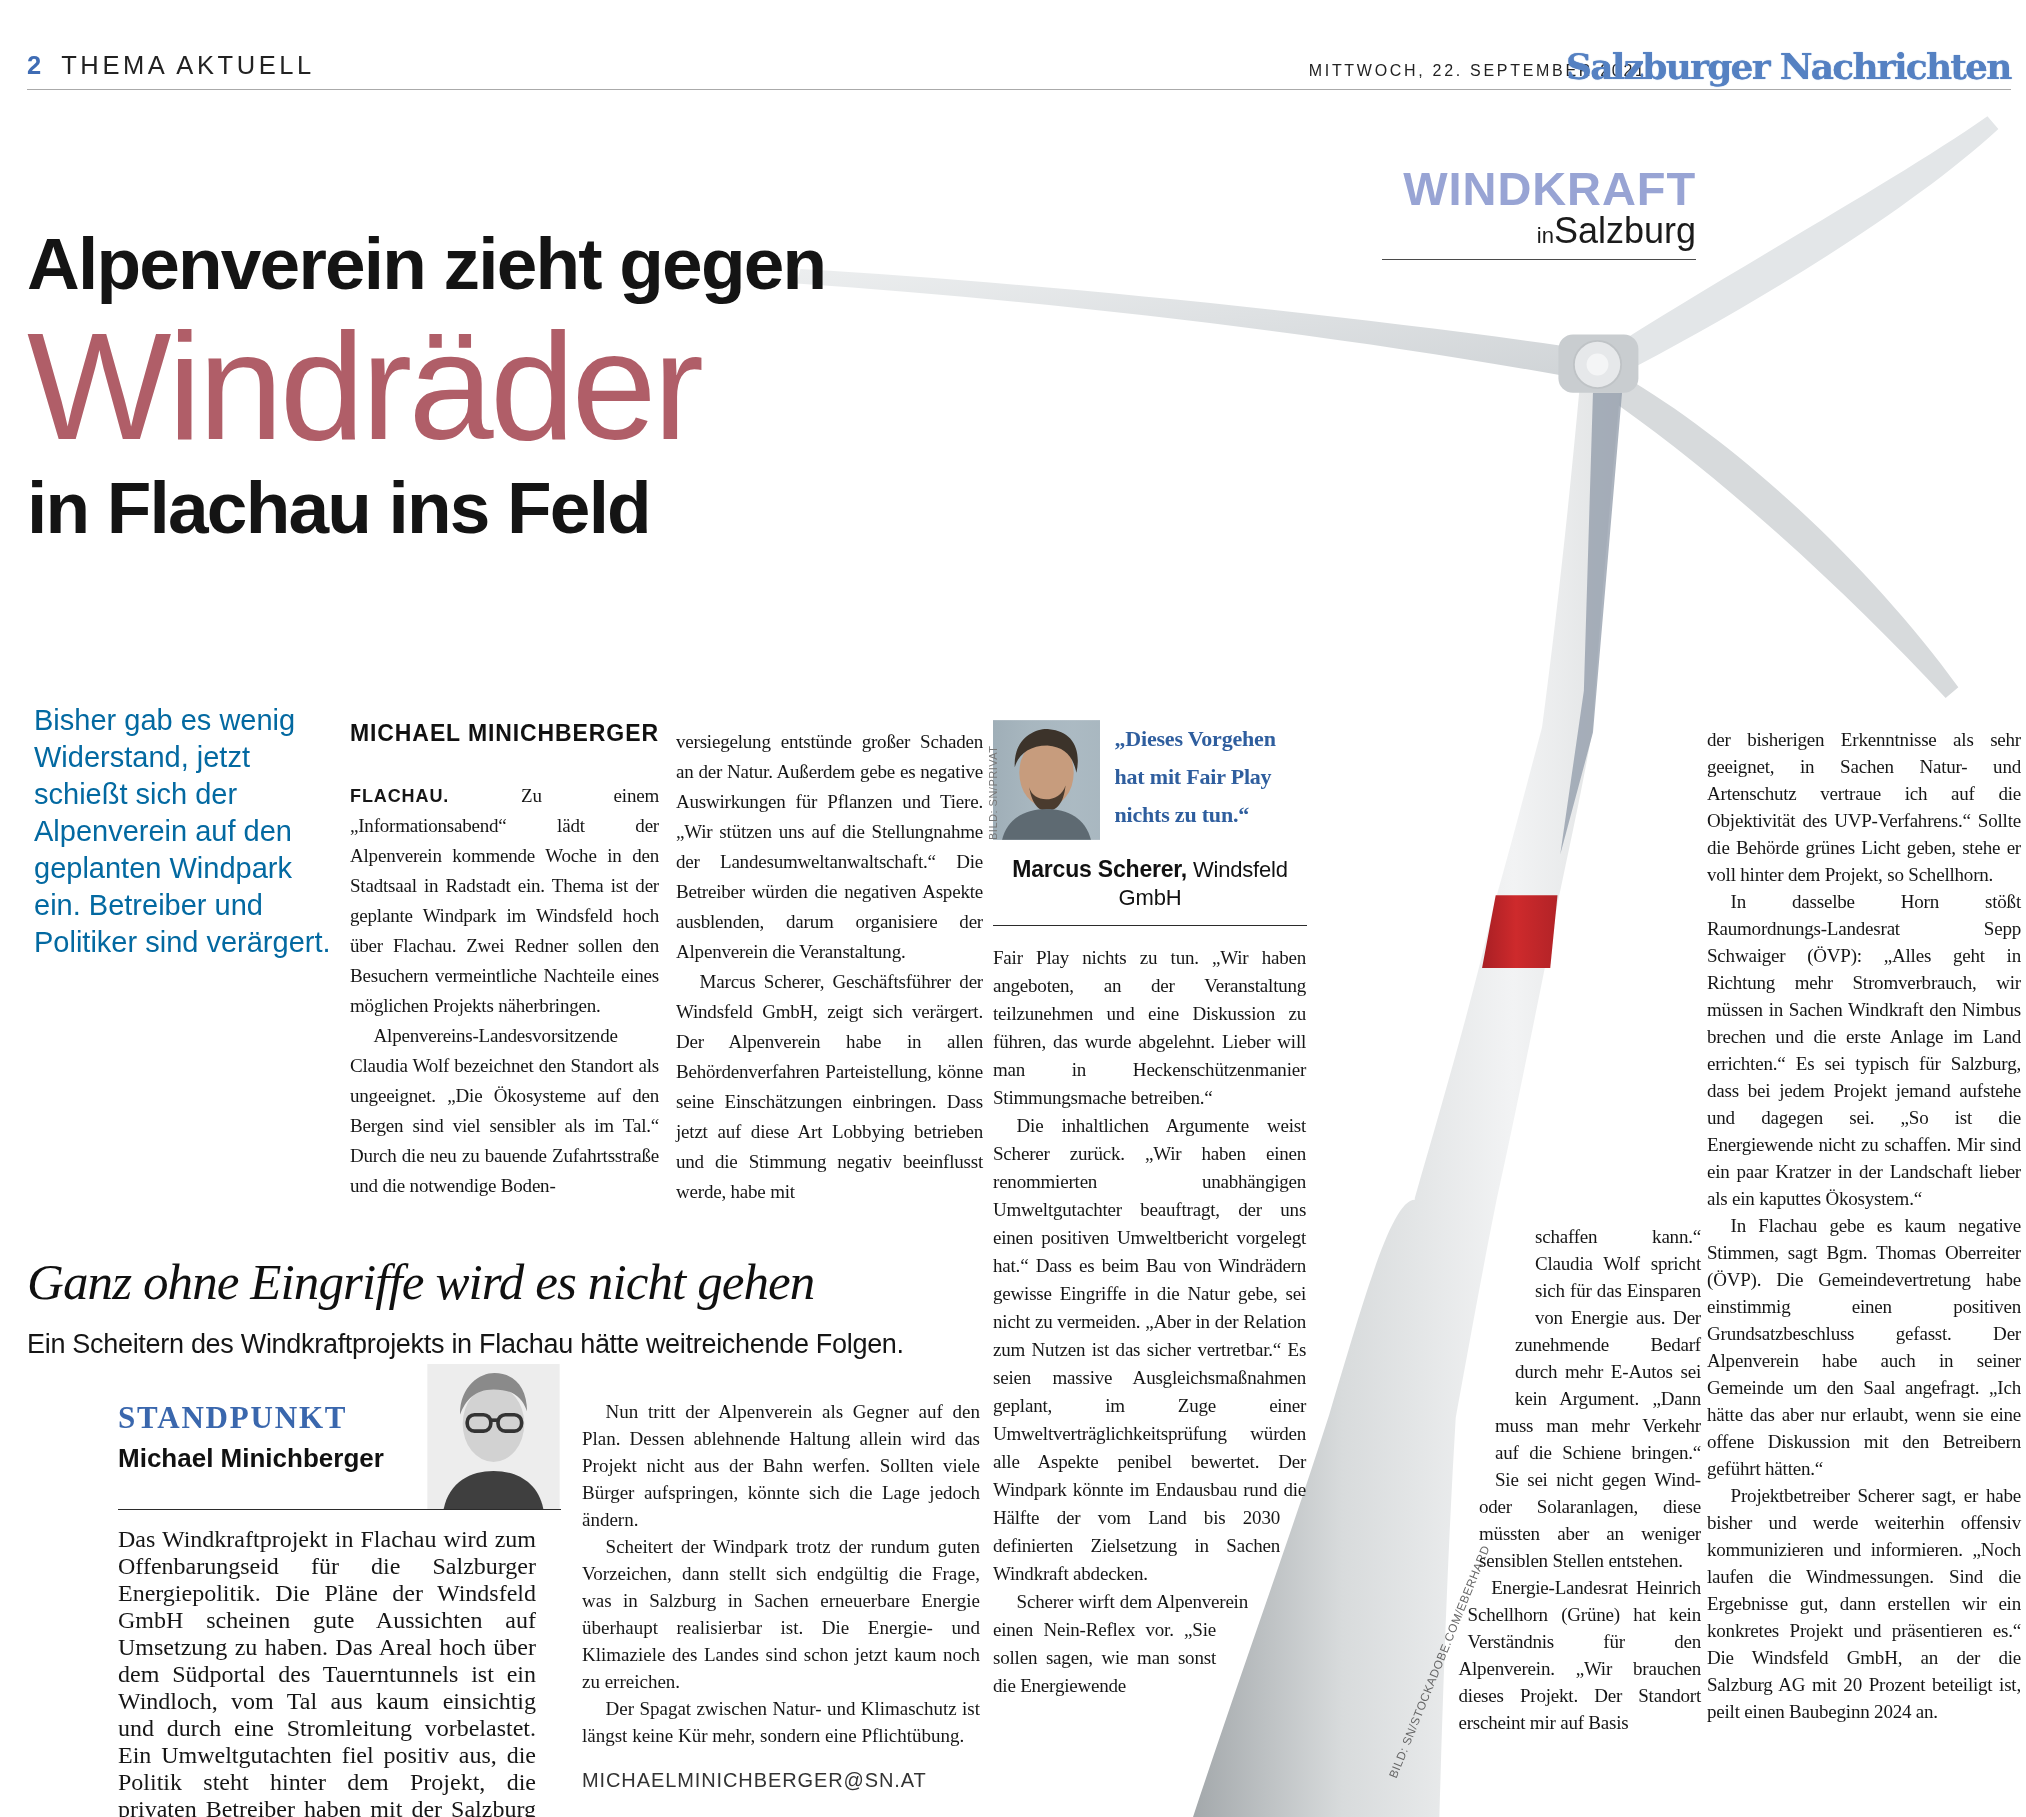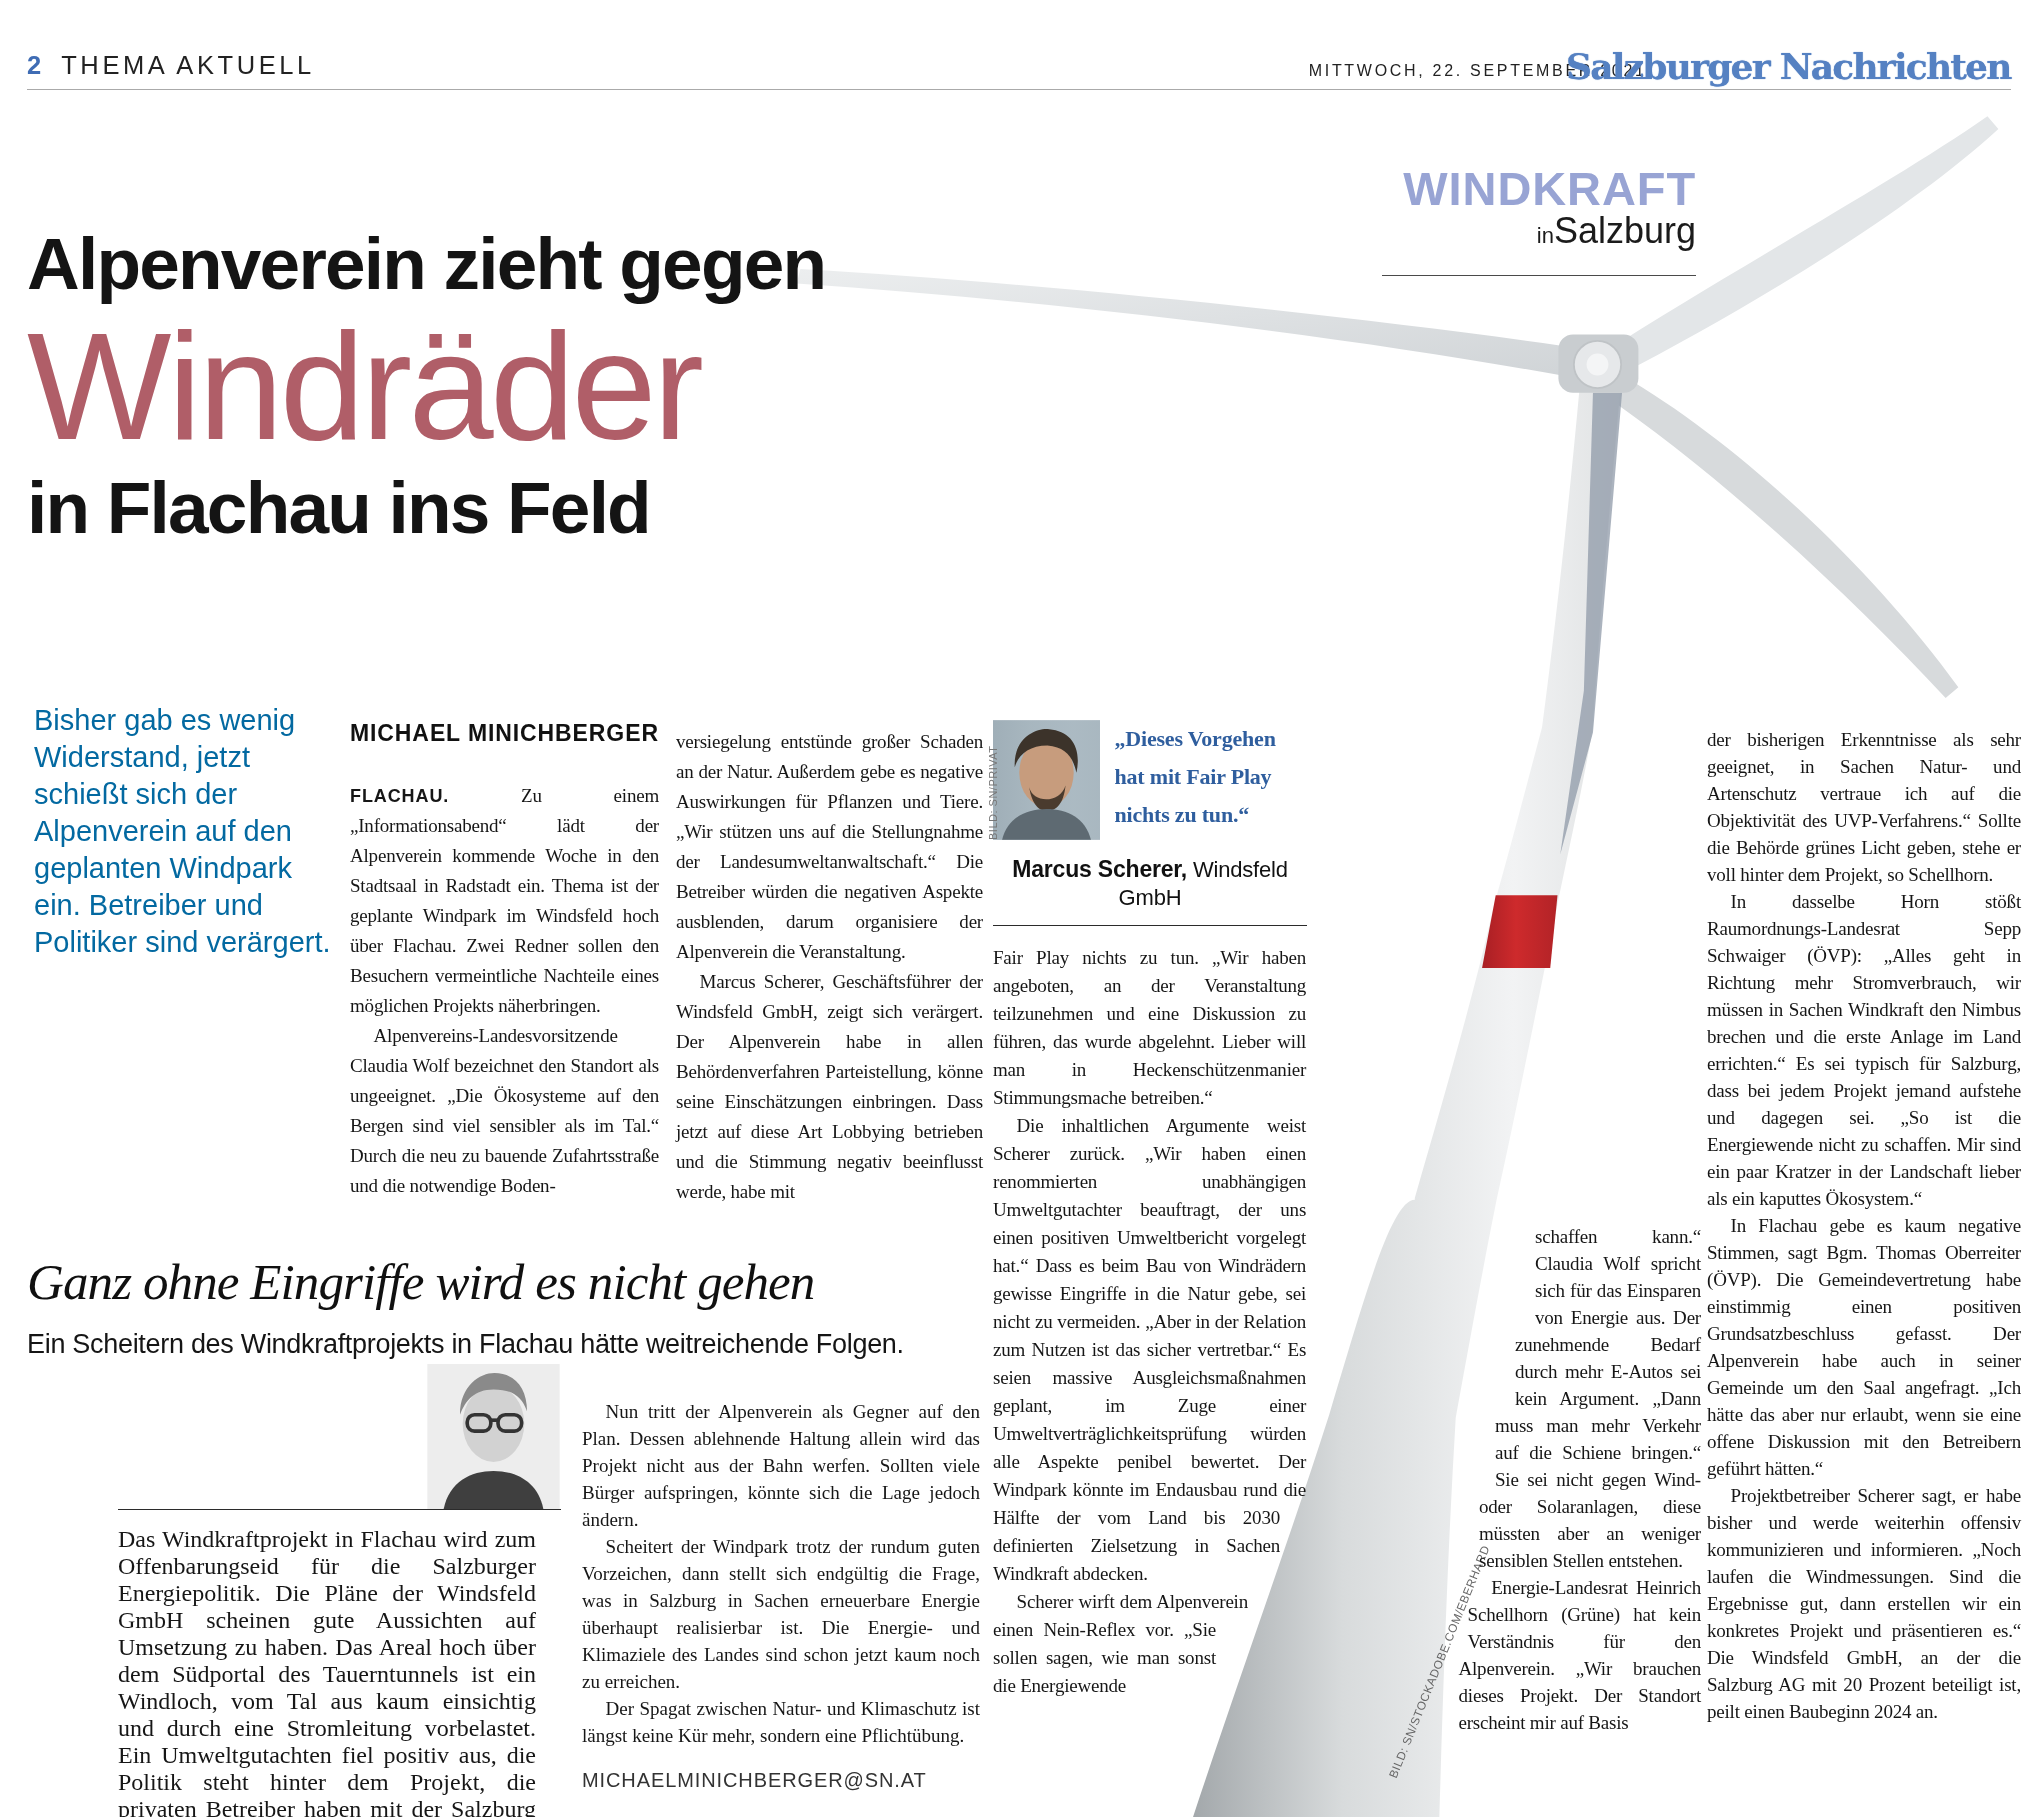--- a/index.html
+++ b/index.html
@@ -9,21 +9,21 @@
   .hdr{position:absolute;top:36px;left:27px;right:16.4px;height:53px;border-bottom:0.9px solid #aaa;}
   .hdr-left{position:absolute;left:0;bottom:9px;font-size:25.5px;letter-spacing:3.6px;color:#222;}
   .hdr-pagenum{color:#3f6cb4;font-weight:bold;margin-right:20px;letter-spacing:0;}
   .hdr-right{position:absolute;right:364px;bottom:9px;font-size:16px;letter-spacing:2.7px;color:#222;}
   .brand{position:absolute;right:0;bottom:1.8px;font-family:"DejaVu Serif",serif;font-weight:bold;
          font-style:normal;font-size:36px;letter-spacing:-1.8px;color:#5581c2;
          text-shadow:0 0 0.9px #5581c2;}
   
   .kicker{position:absolute;left:1382px;top:165px;width:314px;text-align:right;z-index:3;}
   .kicker-1{font-weight:bold;font-size:47px;letter-spacing:0.9px;color:#98a4d4;line-height:1;}
-  .kicker-2{font-size:36px;color:#1b1b1b;line-height:1.05;padding-bottom:25px;border-bottom:1.8px solid #4a4a4a;}
+  .kicker-2{font-size:36px;color:#1b1b1b;line-height:1.05;padding-bottom:9px;border-bottom:1.8px solid #4a4a4a;}
   .kicker-2 .small{font-size:22px;}
   
   .headline{position:absolute;left:27px;top:227px;z-index:2;}
   .hl-black{font-weight:bold;font-size:73px;line-height:1.0;letter-spacing:-1.8px;color:#141414;}
   .hl-red{font-weight:400;font-size:153px;line-height:1.12;letter-spacing:-3.6px;color:#b05e68;}
   
   .lead{position:absolute;left:34px;top:702px;width:307px;font-size:29px;line-height:37px;color:#0369a1;z-index:2;}
   
   .col{position:absolute;z-index:2;text-align:justify;font-family:"Liberation Serif",serif;color:#161616;}
   .col p{margin:0;text-indent:23.6px;}
@@ -193,20 +193,24 @@
   <div class="col" id="col5">
     <p class="nofirst">der bisherigen Erkenntnisse als sehr geeignet, in Sachen Natur- und Artenschutz vertraue ich auf die Objektivität des UVP-Verfahrens.“ Sollte die Behörde grünes Licht geben, stehe er voll hinter dem Projekt, so Schellhorn.</p>
     <p>In dasselbe Horn stößt Raumordnungs-Landesrat Sepp Schwaiger (ÖVP): „Alles geht in Richtung mehr Stromverbrauch, wir müssen in Sachen Windkraft den Nimbus brechen und die erste Anlage im Land errichten.“ Es sei typisch für Salzburg, dass bei jedem Projekt jemand aufstehe und dagegen sei. „So ist die Energiewende nicht zu schaffen. Mir sind ein paar Kratzer in der Landschaft lieber als ein kaputtes Ökosystem.“</p>
     <p>In Flachau gebe es kaum negative Stimmen, sagt Bgm. Thomas Oberreiter (ÖVP). Die Gemeindevertretung habe einstimmig einen positiven Grundsatzbeschluss gefasst. Der Alpenverein habe auch in seiner Gemeinde um den Saal angefragt. „Ich hätte das aber nur erlaubt, wenn sie eine offene Diskussion mit den Betreibern geführt hätten.“</p>
     <p>Projektbetreiber Scherer sagt, er habe bisher und werde weiterhin offensiv kommunizieren und informieren. „Noch laufen die Windmessungen. Sind die Ergebnisse gut, dann erstellen wir ein konkretes Projekt und präsentieren es.“ Die Windsfeld GmbH, an der die Salzburg AG mit 20 Prozent beteiligt ist, peilt einen Baubeginn 2024 an.</p>
   </div>
 
   <div class="op-head">Ganz ohne Eingriffe wird es nicht gehen</div>
   <div class="op-sub">Ein Scheitern des Windkraftprojekts in Flachau hätte weitreichende Folgen.</div>
 
+  <div class="op-label-block">
+    <div class="op-label">STANDPUNKT</div>
+    <div class="op-author">Michael Minichberger</div>
+  </div>
   <div class="op-photo">
     <svg width="133" height="145" viewBox="0 0 146 160">
       <rect width="146" height="160" fill="#ededed"></rect>
       <ellipse cx="73" cy="66" rx="34" ry="42" fill="#d2d2d2"></ellipse>
       <path d="M36,56 C36,24 58,10 74,10 C96,10 110,26 110,52 C104,36 94,28 73,28 C52,28 42,40 36,56 Z" fill="#8a8a8a"></path>
       <rect x="44" y="56" width="26" height="18" rx="8" fill="none" stroke="#333" stroke-width="4"></rect>
       <rect x="78" y="56" width="26" height="18" rx="8" fill="none" stroke="#333" stroke-width="4"></rect>
       <line x1="70" y1="62" x2="78" y2="62" stroke="#333" stroke-width="4"></line>
       <path d="M18,160 C24,130 48,118 73,118 C98,118 122,130 128,160 Z" fill="#3f3f3f"></path>
     </svg>

